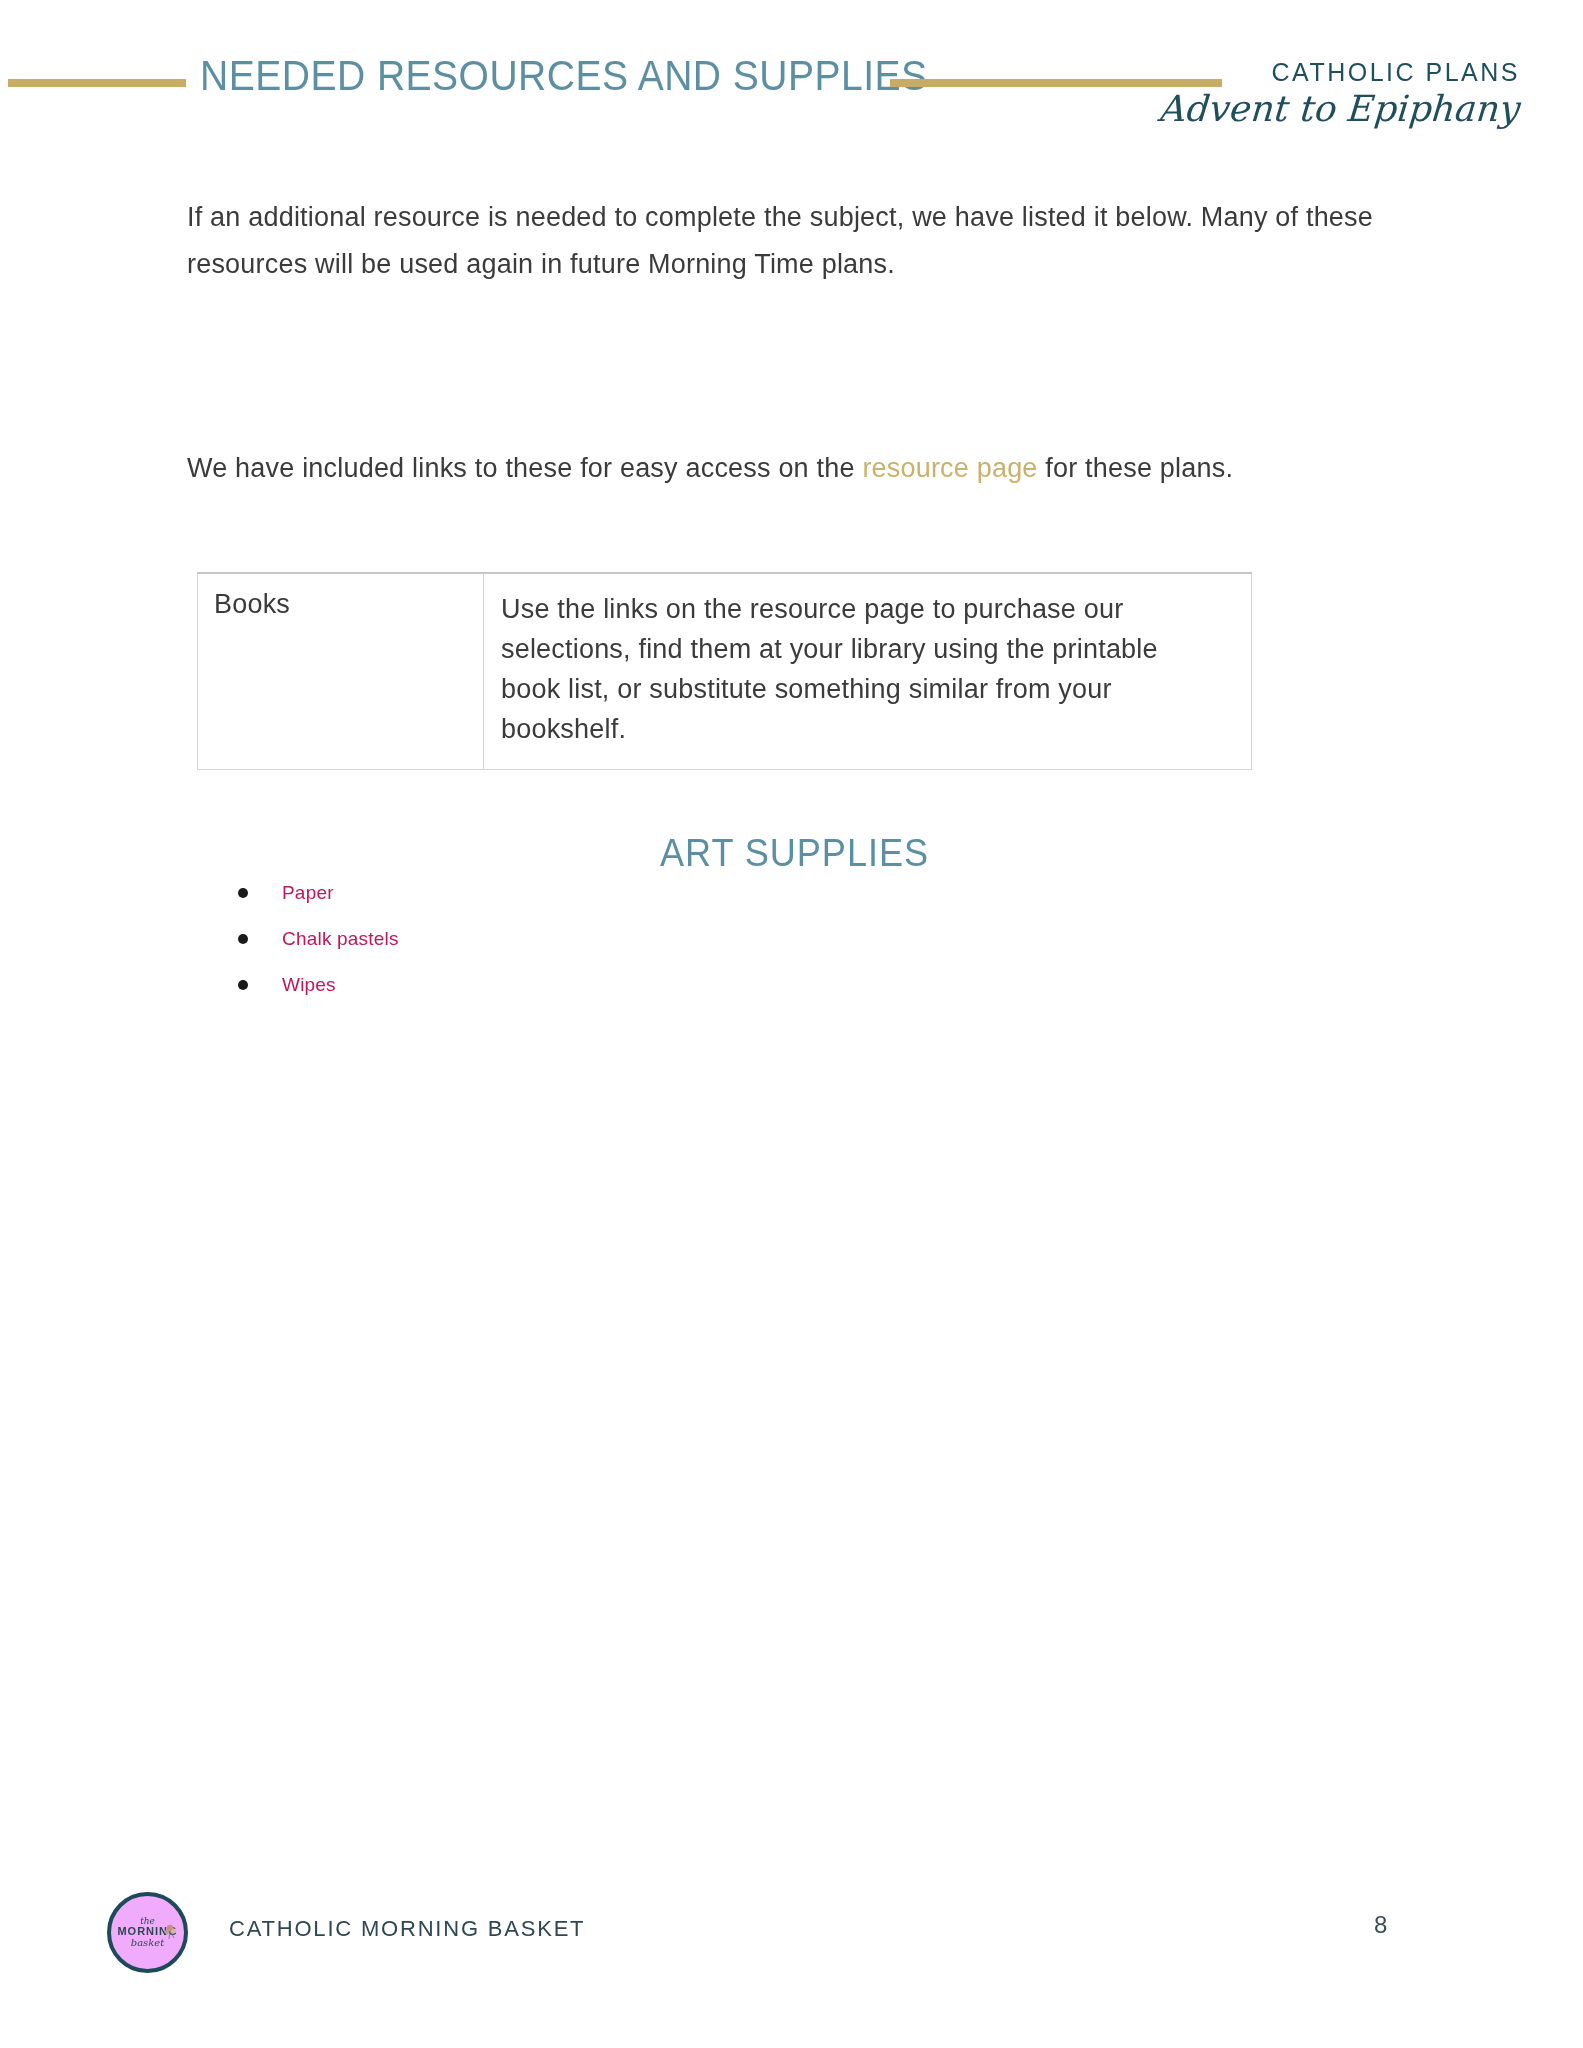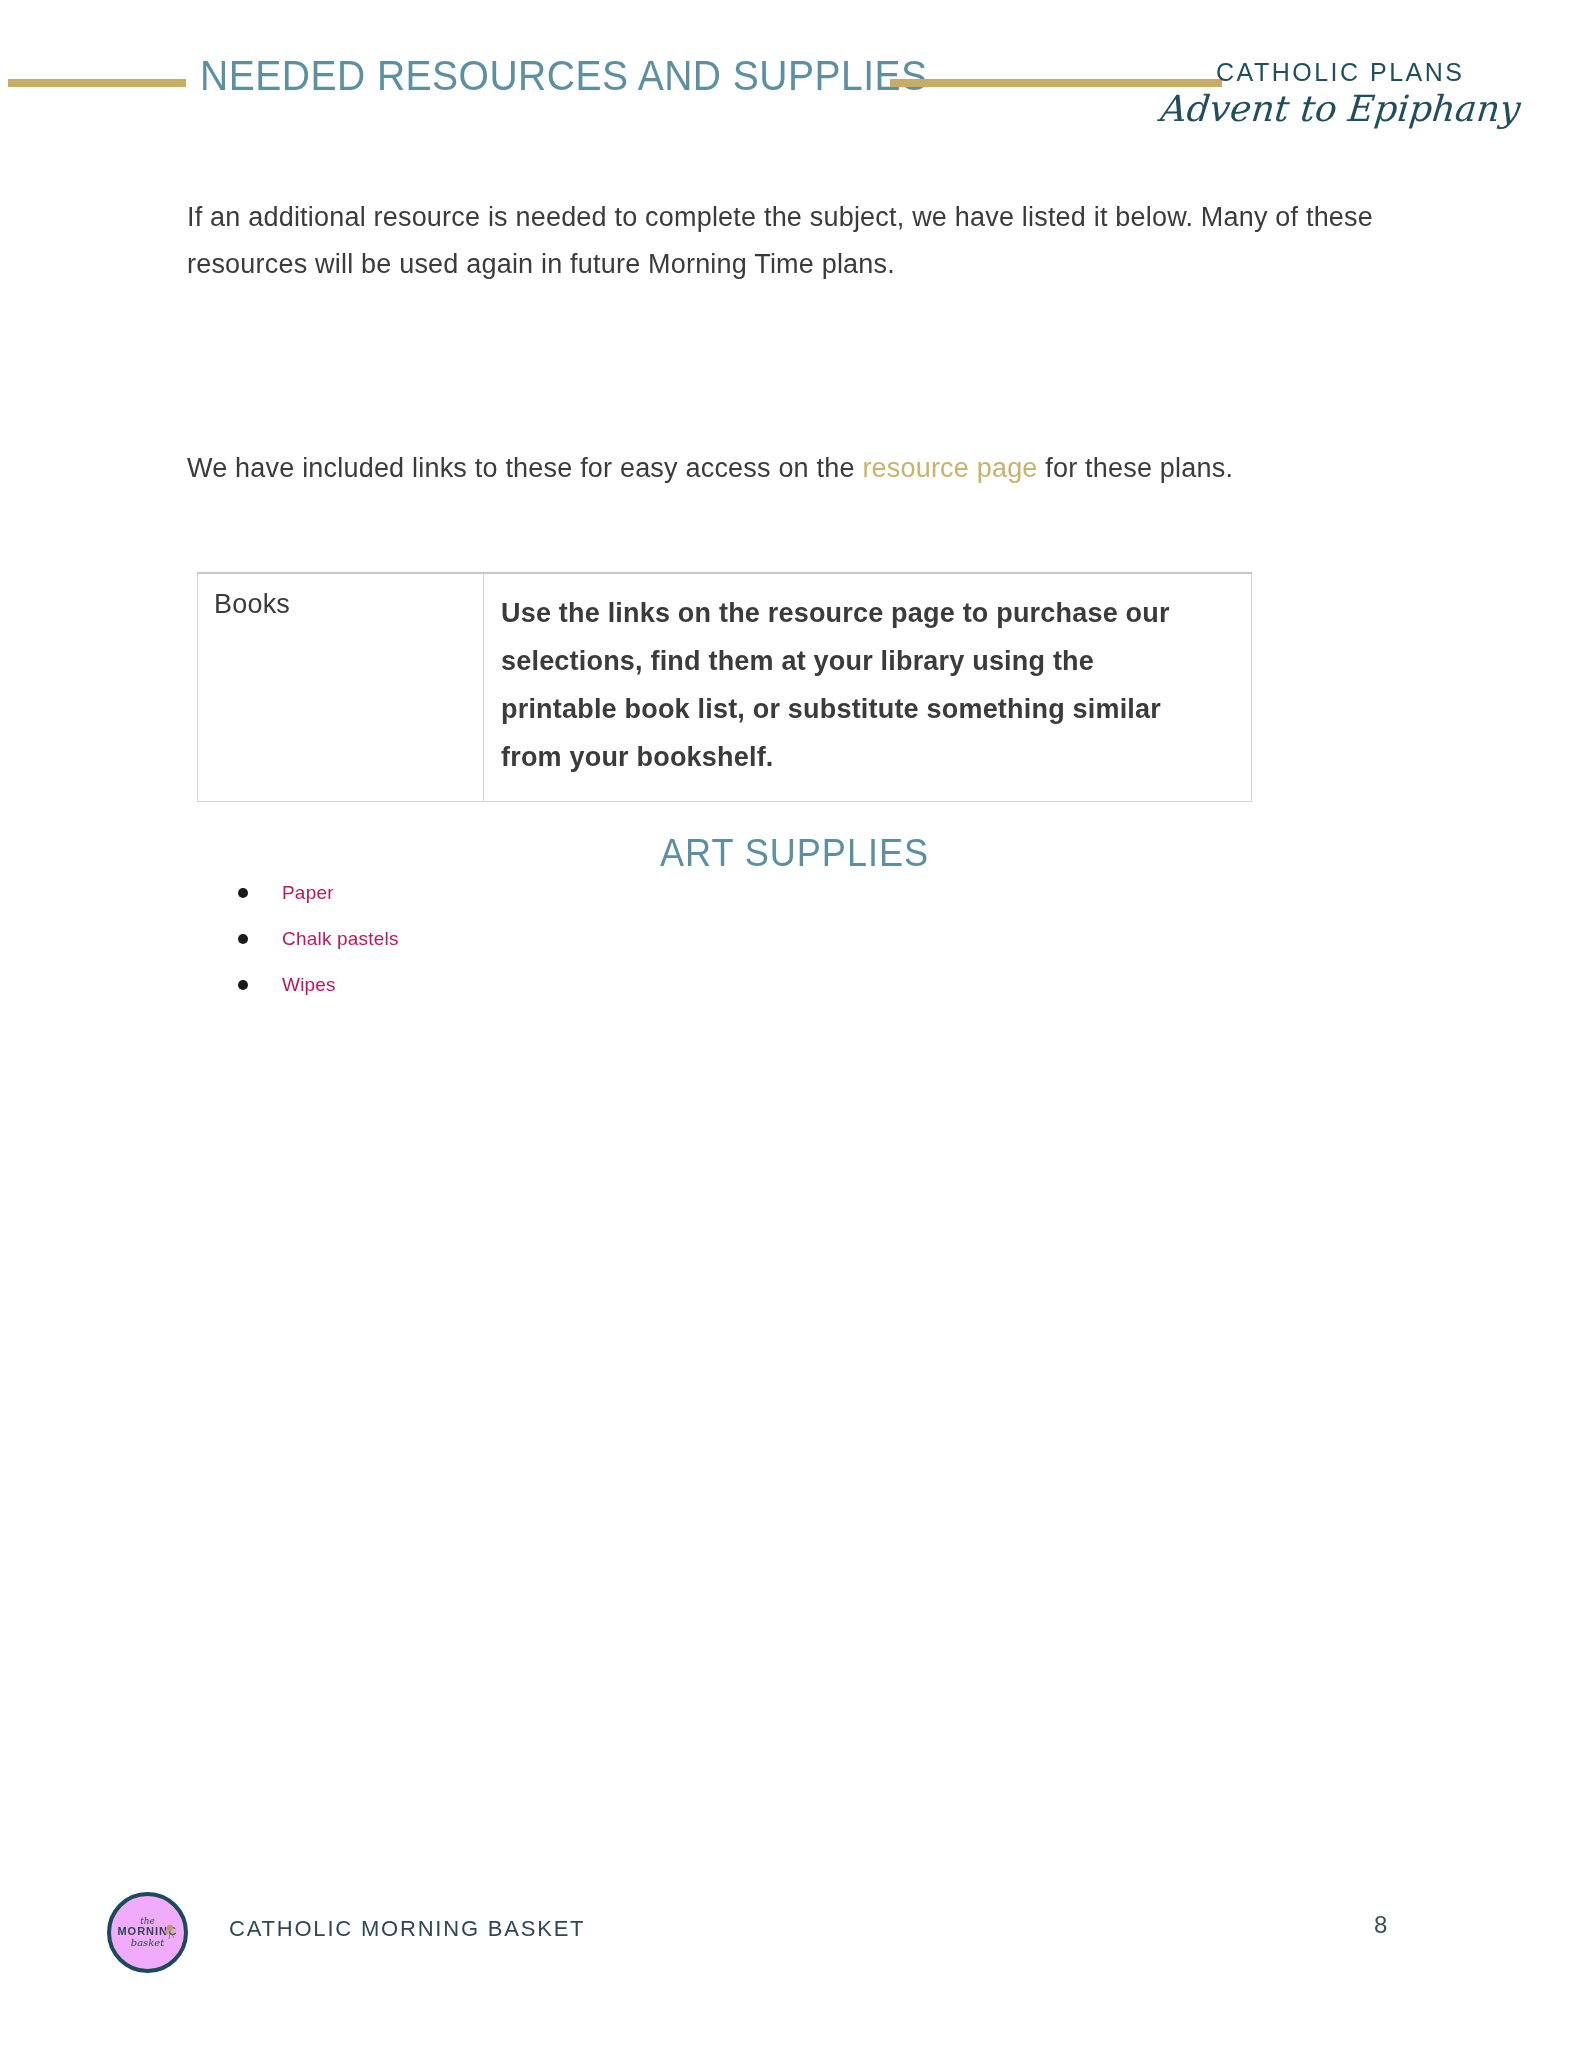--- a/index.html
+++ b/index.html
@@ -17,21 +17,21 @@
   .gold-line { position:absolute; height:8px; background:#c8ac63; }
   .gold-line.left  { left:8px;  top:79px; width:178px; }
   .gold-line.right { left:890px; top:79px; width:332px; }
   .page-title {
     position:absolute; left:200px; top:52px;
     font-size:42px; font-weight:400; color:#5b8fa1;
     letter-spacing:0.5px; white-space:nowrap;
     transform:scaleX(0.93); transform-origin:left center;
   }
   .brand { position:absolute; right:63px; top:58px; text-align:right; color:#1f4e5c; }
-  .brand-name { font-size:25px; letter-spacing:2.5px; font-weight:400; white-space:nowrap;text-align:center; }
+  .brand-name { font-size:25px; letter-spacing:2.5px; font-weight:400; white-space:nowrap; }
   .brand-sub  {
     font-family:"DejaVu Serif", serif; font-style:italic;
     font-size:36px; margin-top:1px; white-space:nowrap;
     transform:skewX(-6deg); transform-origin:right center;
   }
 
   
   .body-par {
     position:absolute; left:187px; width:1215px;
     font-size:27px; line-height:47px; letter-spacing:0.2px; color:#3b3b3b;
@@ -46,21 +46,21 @@
     position:absolute; left:197px; top:572px; width:1055px;
     border-collapse:collapse;
   }
   .res-table td {
     border:1px solid #d6d6d6;
     vertical-align:top;
     font-size:27px; letter-spacing:0.2px; color:#3b3b3b;
   }
   .res-table { border-top:2px solid #c6c6c6; }
   .cell-label { width:286px; padding:15px 16px 18px 16px; }
-  .cell-desc  { padding:15px 55px 20px 17px; line-height:48px;font-weight:bold; }
+  .cell-desc  { padding:15px 55px 20px 17px; line-height:40px; }
 
   
   .art-heading {
     position:absolute; left:187px; top:832px; width:1215px;
     text-align:center; font-size:38px; font-weight:400;
     color:#5b8fa1; letter-spacing:1px;
     transform:scaleX(0.95);
   }
   .supplies-list {
     position:absolute; left:236px; top:876px;

